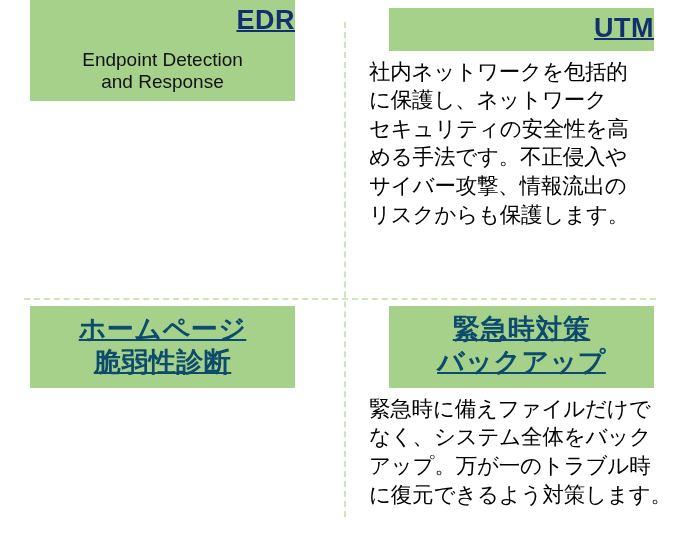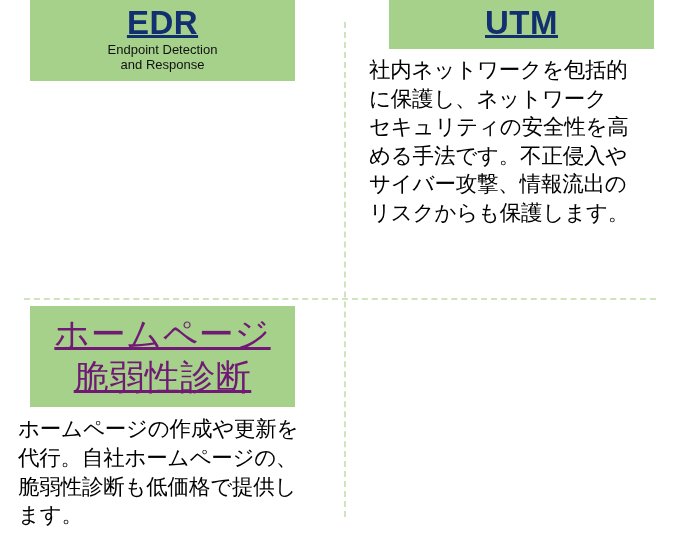--- a/index.html
+++ b/index.html
@@ -41,21 +41,21 @@
     border-top: 2px dashed #cfe4bd;
   }
 
   
   .cell {
     position: absolute;
     width: 345px;
     box-sizing: border-box;
   }
   .cell-tl { left: 0px;   top: 0px;   }
-  .cell-tr { left: 355px; top: 0px;   }
+  .cell-tr { left: 355px; top: 8px;   }
   .cell-bl { left: 0px;   top: 306px; }
   .cell-br { left: 355px; top: 306px; }
 
   
   .banner {
     background: #a6d18a;
     text-align: center;
     box-sizing: border-box;
   }
   .banner-top {
@@ -63,41 +63,42 @@
     padding: 6px 0 8px 0;
   }
   .banner-bottom {
     width: 265px;
     padding: 7px 0 9px 0;
   }
   .cell-tl .banner, .cell-bl .banner { margin-left: 30px; }
   .cell-tr .banner, .cell-br .banner { margin-left: 34px; }
 
   .acronym {
-    font-size: 33px;
+    font-size: 27px;
     font-weight: bold;
     line-height: 1.06;
     color: #123070;
     text-decoration: underline;
     text-underline-offset: 1px;
     letter-spacing: 0.5px;
+    text-align: right;
   }
   .expansion {
-    font-size: 13px;
+    font-size: 19px;
     line-height: 1.18;
     color: #111111;
-    margin-top: 1px;
+    margin-top: 14px;
     white-space: pre-line;
     text-align: center;
   }
   .jp-title {
-    font-size: 35px;
-    font-weight: normal;
+    font-size: 27px;
+    font-weight: bold;
     line-height: 1.22;
-    color: #701a75;
+    color: #0c4a6e;
     text-decoration: underline;
     text-underline-offset: 1px;
     white-space: pre-line;
     letter-spacing: 0.5px;
   }
 
   
   .body-text {
     font-size: 21.5px;
     line-height: 1.33;
@@ -138,20 +139,26 @@
 める手法です。不正侵入や
 サイバー攻撃、情報流出の
 リスクからも保護します。</div>
   </div>
 
   <div class="cell cell-bl">
     <div class="banner banner-bottom">
       <div class="jp-title">ホームページ
 脆弱性診断</div>
     </div>
-    <div class="body-text">ホームページの作成や更新を
-代行。自社ホームページの、
-脆弱性診断も低価格で提供し
-ます。</div>
   </div>
 
+  <div class="cell cell-br">
+    <div class="banner banner-bottom">
+      <div class="jp-title">緊急時対策
+バックアップ</div>
+    </div>
+    <div class="body-text">緊急時に備えファイルだけで
+なく、システム全体をバック
+アップ。万が一のトラブル時
+に復元できるよう対策します。</div>
+  </div>
 
 </div>
 
 </body></html>

